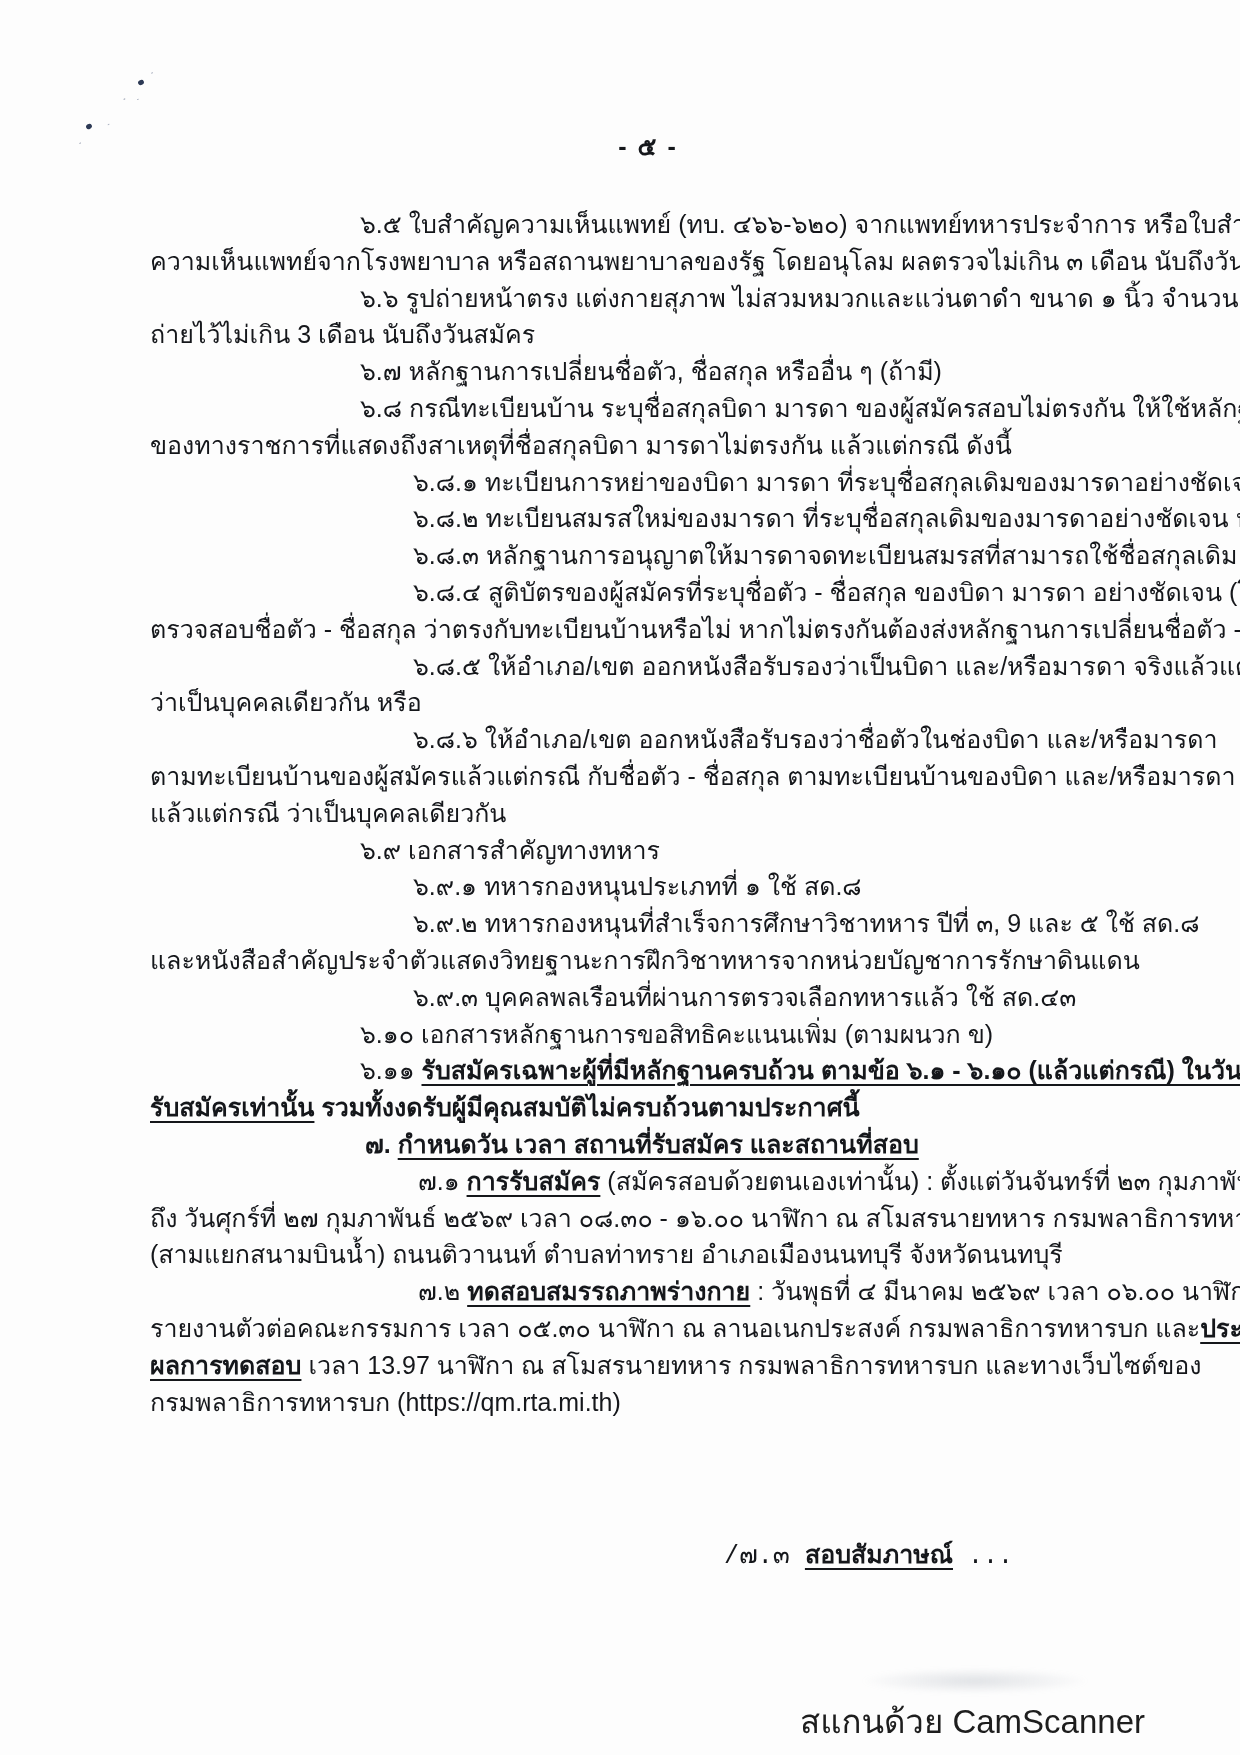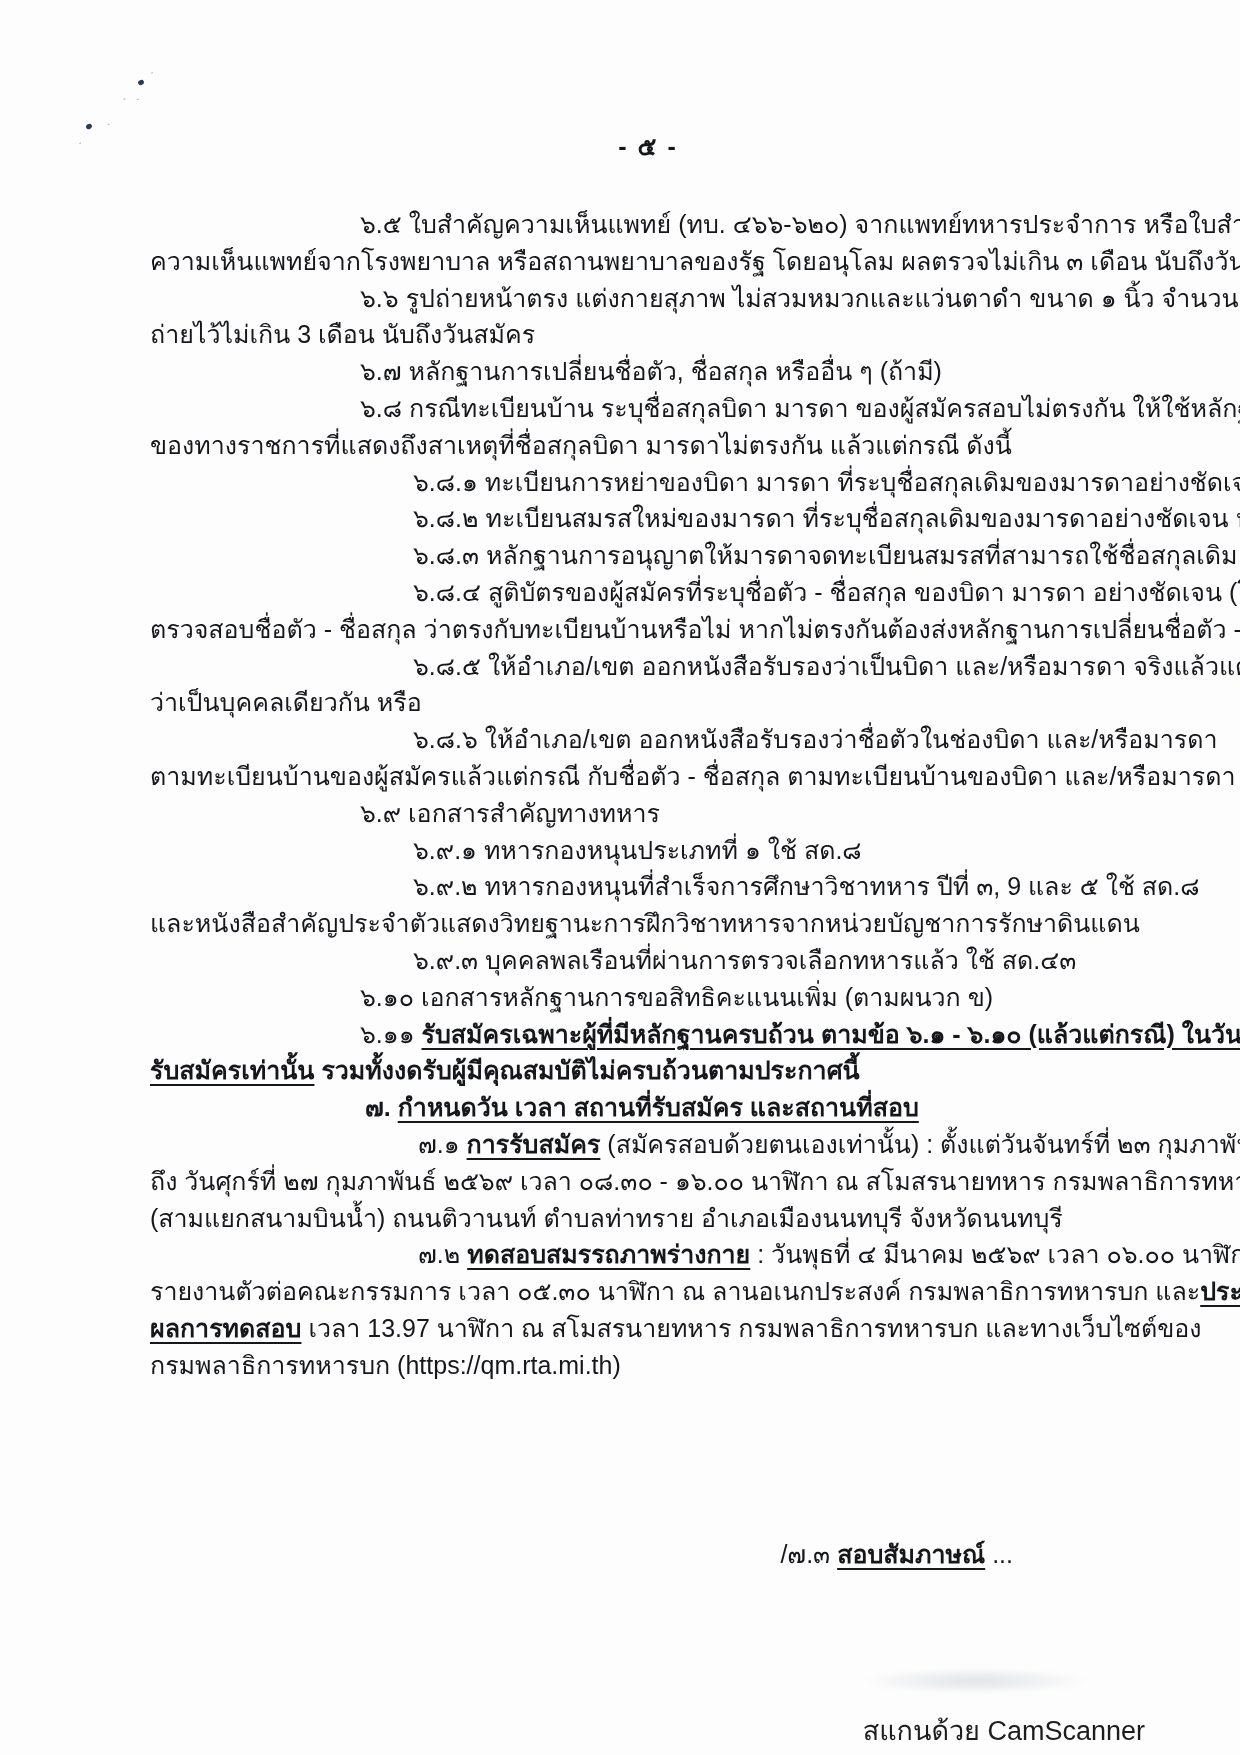--- a/index.html
+++ b/index.html
@@ -40,28 +40,28 @@
   .ind-sub{padding-left:263px;}
   .ind-sec{padding-left:215px;}
   .ind-item7{padding-left:268px;}
   .b{font-weight:700;}
   .u{text-decoration:underline;text-underline-offset:5px;text-decoration-thickness:2px;}
   .continuation{
     position:absolute;
     top:1534px;right:227px;
     font-size:25px;
     white-space:nowrap;
+    font-family:Liberation Mono, monospace;
   }
   .watermark{
     position:absolute;
     top:1695px;right:95px;
-    font-size:27px;
+    font-size:33px;
     color:#1d1d1d;
     white-space:nowrap;
-    margin-top:14px;
   }
   .scan-smear{
     position:absolute;
     top:1668px;right:150px;
     width:230px;height:26px;
     background:radial-gradient(ellipse at center, rgba(150,158,170,0.28), rgba(150,158,170,0) 70%);
     filter:blur(2px);
   }
   .smudge{
     position:absolute;
@@ -105,20 +105,21 @@
       <div class="line ind-flush"><span>ของทางราชการที่แสดงถึงสาเหตุที่ชื่อสกุลบิดา มารดาไม่ตรงกัน แล้วแต่กรณี ดังนี้</span></div>
       <div class="line ind-sub"><span>๖.๘.๑ ทะเบียนการหย่าของบิดา มารดา ที่ระบุชื่อสกุลเดิมของมารดาอย่างชัดเจน หรือ</span></div>
       <div class="line ind-sub"><span>๖.๘.๒ ทะเบียนสมรสใหม่ของมารดา ที่ระบุชื่อสกุลเดิมของมารดาอย่างชัดเจน หรือ</span></div>
       <div class="line ind-sub"><span>๖.๘.๓ หลักฐานการอนุญาตให้มารดาจดทะเบียนสมรสที่สามารถใช้ชื่อสกุลเดิม</span></div>
       <div class="line ind-sub"><span>๖.๘.๔ สูติบัตรของผู้สมัครที่ระบุชื่อตัว - ชื่อสกุล ของบิดา มารดา อย่างชัดเจน (โดยต้อง</span></div>
       <div class="line ind-flush"><span>ตรวจสอบชื่อตัว - ชื่อสกุล ว่าตรงกับทะเบียนบ้านหรือไม่ หากไม่ตรงกันต้องส่งหลักฐานการเปลี่ยนชื่อตัว -</span></div>
       <div class="line ind-sub"><span>๖.๘.๕ ให้อำเภอ/เขต ออกหนังสือรับรองว่าเป็นบิดา และ/หรือมารดา จริงแล้วแต่กรณี</span></div>
       <div class="line ind-flush"><span>ว่าเป็นบุคคลเดียวกัน หรือ</span></div>
       <div class="line ind-sub"><span>๖.๘.๖ ให้อำเภอ/เขต ออกหนังสือรับรองว่าชื่อตัวในช่องบิดา และ/หรือมารดา</span></div>
       <div class="line ind-flush"><span>ตามทะเบียนบ้านของผู้สมัครแล้วแต่กรณี กับชื่อตัว - ชื่อสกุล ตามทะเบียนบ้านของบิดา และ/หรือมารดา</span></div>
+      <div class="line ind-flush"><span>แล้วแต่กรณี ว่าเป็นบุคคลเดียวกัน</span></div>
       <div class="line ind-item"><span>๖.๙ เอกสารสำคัญทางทหาร</span></div>
       <div class="line ind-sub"><span>๖.๙.๑ ทหารกองหนุนประเภทที่ ๑ ใช้ สด.๘</span></div>
       <div class="line ind-sub"><span>๖.๙.๒ ทหารกองหนุนที่สำเร็จการศึกษาวิชาทหาร ปีที่ ๓, 9 และ ๕ ใช้ สด.๘</span></div>
       <div class="line ind-flush"><span>และหนังสือสำคัญประจำตัวแสดงวิทยฐานะการฝึกวิชาทหารจากหน่วยบัญชาการรักษาดินแดน</span></div>
       <div class="line ind-sub"><span>๖.๙.๓ บุคคลพลเรือนที่ผ่านการตรวจเลือกทหารแล้ว ใช้ สด.๔๓</span></div>
       <div class="line ind-item"><span>๖.๑๐ เอกสารหลักฐานการขอสิทธิคะแนนเพิ่ม (ตามผนวก ข)</span></div>
       <div class="line ind-item"><span>๖.๑๑ </span><span class="u b">รับสมัครเฉพาะผู้ที่มีหลักฐานครบถ้วน ตามข้อ ๖.๑ - ๖.๑๐ (แล้วแต่กรณี) ในวัน</span></div>
       <div class="line ind-flush"><span class="u b">รับสมัครเท่านั้น</span><span class="b"> รวมทั้งงดรับผู้มีคุณสมบัติไม่ครบถ้วนตามประกาศนี้</span></div>
       <div class="line ind-sec"><span class="b">๗. </span><span class="u b">กำหนดวัน เวลา สถานที่รับสมัคร และสถานที่สอบ</span></div>
       <div class="line ind-item7"><span>๗.๑ </span><span class="u b">การรับสมัคร</span><span> (สมัครสอบด้วยตนเองเท่านั้น) : ตั้งแต่วันจันทร์ที่ ๒๓ กุมภาพันธ์ ๒๕๖๙</span></div>

